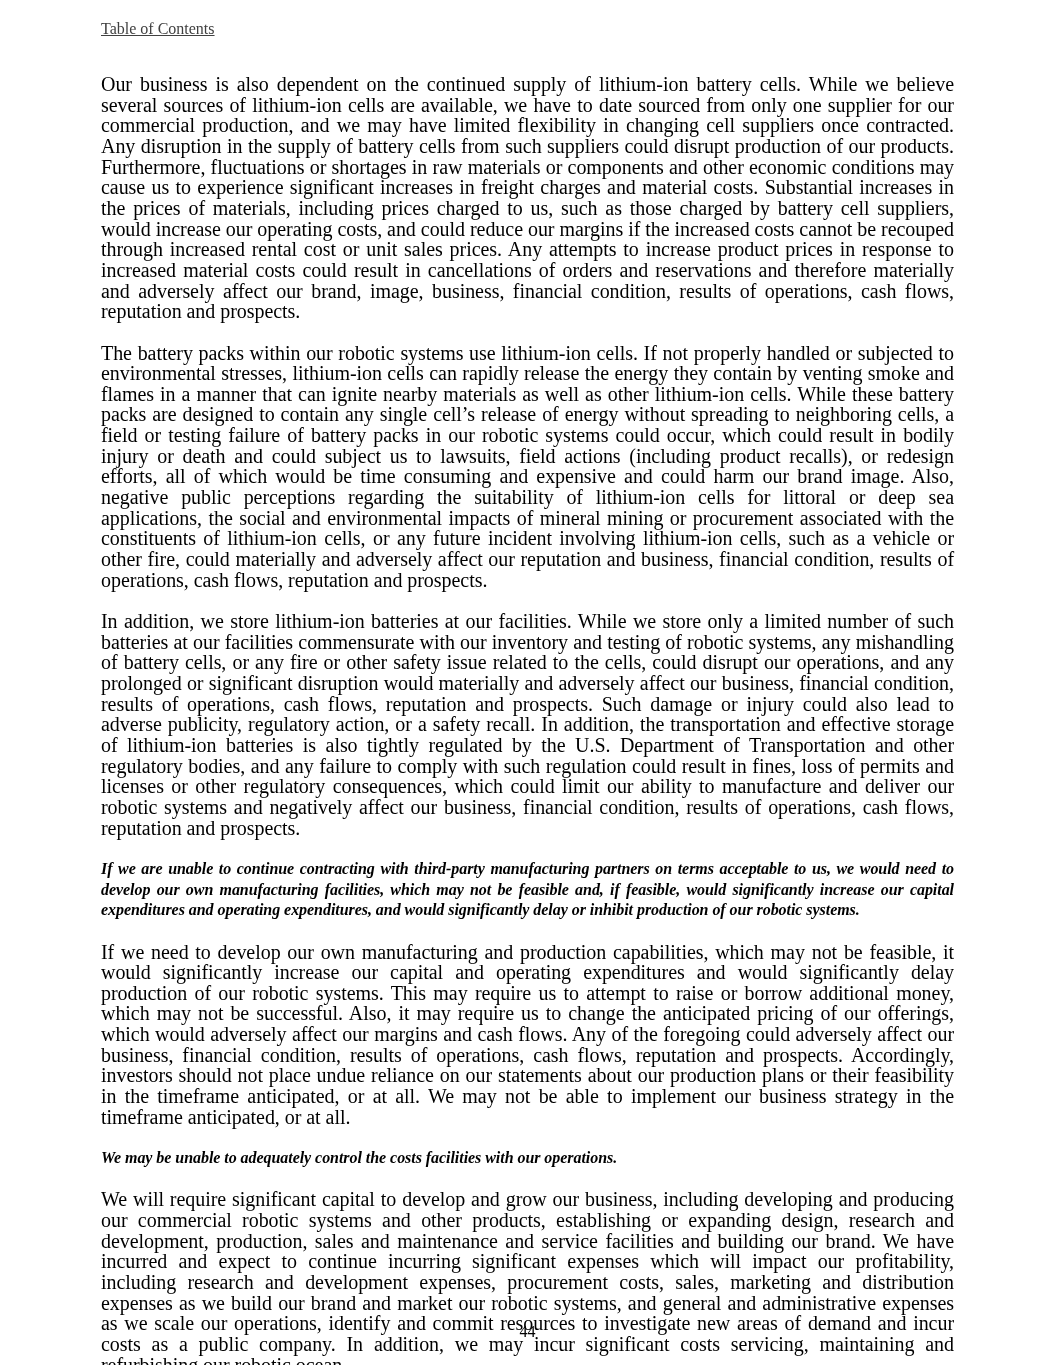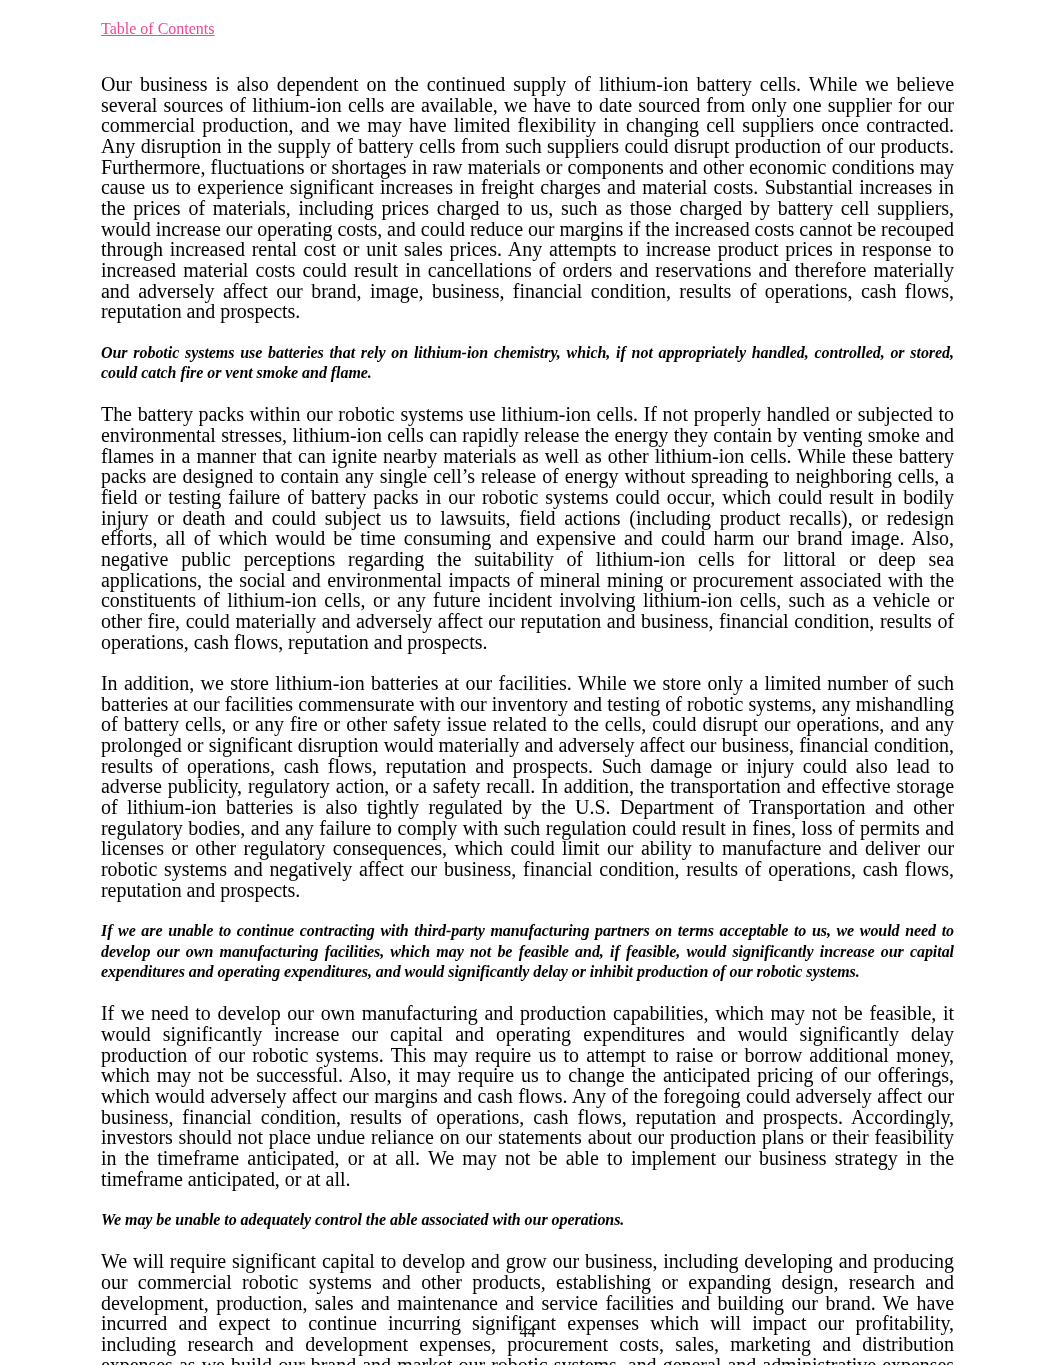--- a/index.html
+++ b/index.html
@@ -14,21 +14,21 @@
       overflow: hidden;
       font-family: "Liberation Serif", "DejaVu Serif", serif;
       color: #000000;
     }
     .toc-link {
       position: absolute;
       left: 101px;
       top: 19px;
       font-size: 16px;
       line-height: 20px;
-      color: #ec4899;
+      color: #404040;
       text-decoration: underline;
       cursor: pointer;
     }
     .content {
       position: absolute;
       left: 101px;
       top: 74px;
       width: 853px;
     }
     .para {
@@ -57,22 +57,21 @@
       line-height: 20px;
     }
   </style>
 </head>
 <body>
 
 <a class="toc-link">Table of Contents</a>
 
 <div class="content">
   <p class="para">Our business is also dependent on the continued supply of lithium-ion battery cells. While we believe several sources of lithium-ion cells are available, we have to date sourced from only one supplier for our commercial production, and we may have limited flexibility in changing cell suppliers once contracted. Any disruption in the supply of battery cells from such suppliers could disrupt production of our products. Furthermore, fluctuations or shortages in raw materials or components and other economic conditions may cause us to experience significant increases in freight charges and material costs. Substantial increases in the prices of materials, including prices charged to us, such as those charged by battery cell suppliers, would increase our operating costs, and could reduce our margins if the increased costs cannot be recouped through increased rental cost or unit sales prices. Any attempts to increase product prices in response to increased material costs could result in cancellations of orders and reservations and therefore materially and adversely affect our brand, image, business, financial condition, results of operations, cash flows, reputation and prospects.</p>
-  <p class="heading">Our robotic systems use batteries that rely on lithium-ion chemistry, which, if not appropriately handled, controlled, or stored, could catch fire or vent smoke and flame.</p>
   <p class="para">The battery packs within our robotic systems use lithium-ion cells. If not properly handled or subjected to environmental stresses, lithium-ion cells can rapidly release the energy they contain by venting smoke and flames in a manner that can ignite nearby materials as well as other lithium-ion cells. While these battery packs are designed to contain any single cell’s release of energy without spreading to neighboring cells, a field or testing failure of battery packs in our robotic systems could occur, which could result in bodily injury or death and could subject us to lawsuits, field actions (including product recalls), or redesign efforts, all of which would be time consuming and expensive and could harm our brand image. Also, negative public perceptions regarding the suitability of lithium-ion cells for littoral or deep sea applications, the social and environmental impacts of mineral mining or procurement associated with the constituents of lithium-ion cells, or any future incident involving lithium-ion cells, such as a vehicle or other fire, could materially and adversely affect our reputation and business, financial condition, results of operations, cash flows, reputation and prospects.</p>
   <p class="para">In addition, we store lithium-ion batteries at our facilities. While we store only a limited number of such batteries at our facilities commensurate with our inventory and testing of robotic systems, any mishandling of battery cells, or any fire or other safety issue related to the cells, could disrupt our operations, and any prolonged or significant disruption would materially and adversely affect our business, financial condition, results of operations, cash flows, reputation and prospects. Such damage or injury could also lead to adverse publicity, regulatory action, or a safety recall. In addition, the transportation and effective storage of lithium-ion batteries is also tightly regulated by the U.S. Department of Transportation and other regulatory bodies, and any failure to comply with such regulation could result in fines, loss of permits and licenses or other regulatory consequences, which could limit our ability to manufacture and deliver our robotic systems and negatively affect our business, financial condition, results of operations, cash flows, reputation and prospects.</p>
   <p class="heading">If we are unable to continue contracting with third-party manufacturing partners on terms acceptable to us, we would need to develop our own manufacturing facilities, which may not be feasible and, if feasible, would significantly increase our capital expenditures and operating expenditures, and would significantly delay or inhibit production of our robotic systems.</p>
   <p class="para">If we need to develop our own manufacturing and production capabilities, which may not be feasible, it would significantly increase our capital and operating expenditures and would significantly delay production of our robotic systems. This may require us to attempt to raise or borrow additional money, which may not be successful. Also, it may require us to change the anticipated pricing of our offerings, which would adversely affect our margins and cash flows. Any of the foregoing could adversely affect our business, financial condition, results of operations, cash flows, reputation and prospects. Accordingly, investors should not place undue reliance on our statements about our production plans or their feasibility in the timeframe anticipated, or at all. We may not be able to implement our business strategy in the timeframe anticipated, or at all.</p>
-  <p class="heading">We may be unable to adequately control the able associated with our operations.</p>
+  <p class="heading">We may be unable to adequately control the costs facilities with our operations.</p>
   <p class="para">We will require significant capital to develop and grow our business, including developing and producing our commercial robotic systems and other products, establishing or expanding design, research and development, production, sales and maintenance and service facilities and building our brand. We have incurred and expect to continue incurring significant expenses which will impact our profitability, including research and development expenses, procurement costs, sales, marketing and distribution expenses as we build our brand and market our robotic systems, and general and administrative expenses as we scale our operations, identify and commit resources to investigate new areas of demand and incur costs as a public company. In addition, we may incur significant costs servicing, maintaining and refurbishing our robotic ocean</p>
 </div>
 
 <div class="page-number">44</div>
 
 </body></html>

